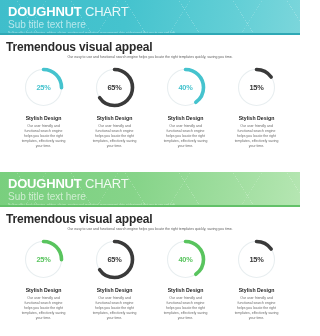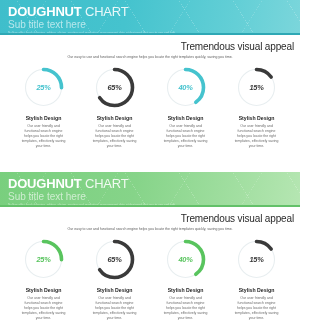--- a/index.html
+++ b/index.html
@@ -87,24 +87,24 @@
     width: 100%;
   }
   .banner-rule.teal   { background: #2fa8b5; }
   .banner-rule.green  { background: #63c169; }
 
   
   .body {
     padding: 7px 6px 0 6px;
   }
   .heading {
-    text-align: right;
-    font-size: 10px;
+    text-align: left;
+    font-size: 12px;
     line-height: 10px;
-    font-weight: 400;
+    font-weight: 700;
     color: #2b2b2b;
     letter-spacing: -0.15px;
   }
   .subheading {
     text-align: center;
     font-size: 3.5px;
     line-height: 6px;
     color: #5d5d5d;
     margin-top: 2px;
     padding: 0 20px;
@@ -121,21 +121,20 @@
   .card {
     width: 68px;
     display: flex;
     flex-direction: column;
     align-items: center;
   }
   .donut {
     width: 45px;
     height: 45px;
     position: relative;
-    font-style: italic;
   }
   .donut svg { display: block; }
   .donut-value {
     position: absolute;
     inset: 0;
     display: flex;
     align-items: center;
     justify-content: center;
     font-size: 7.4px;
     font-weight: 600;

